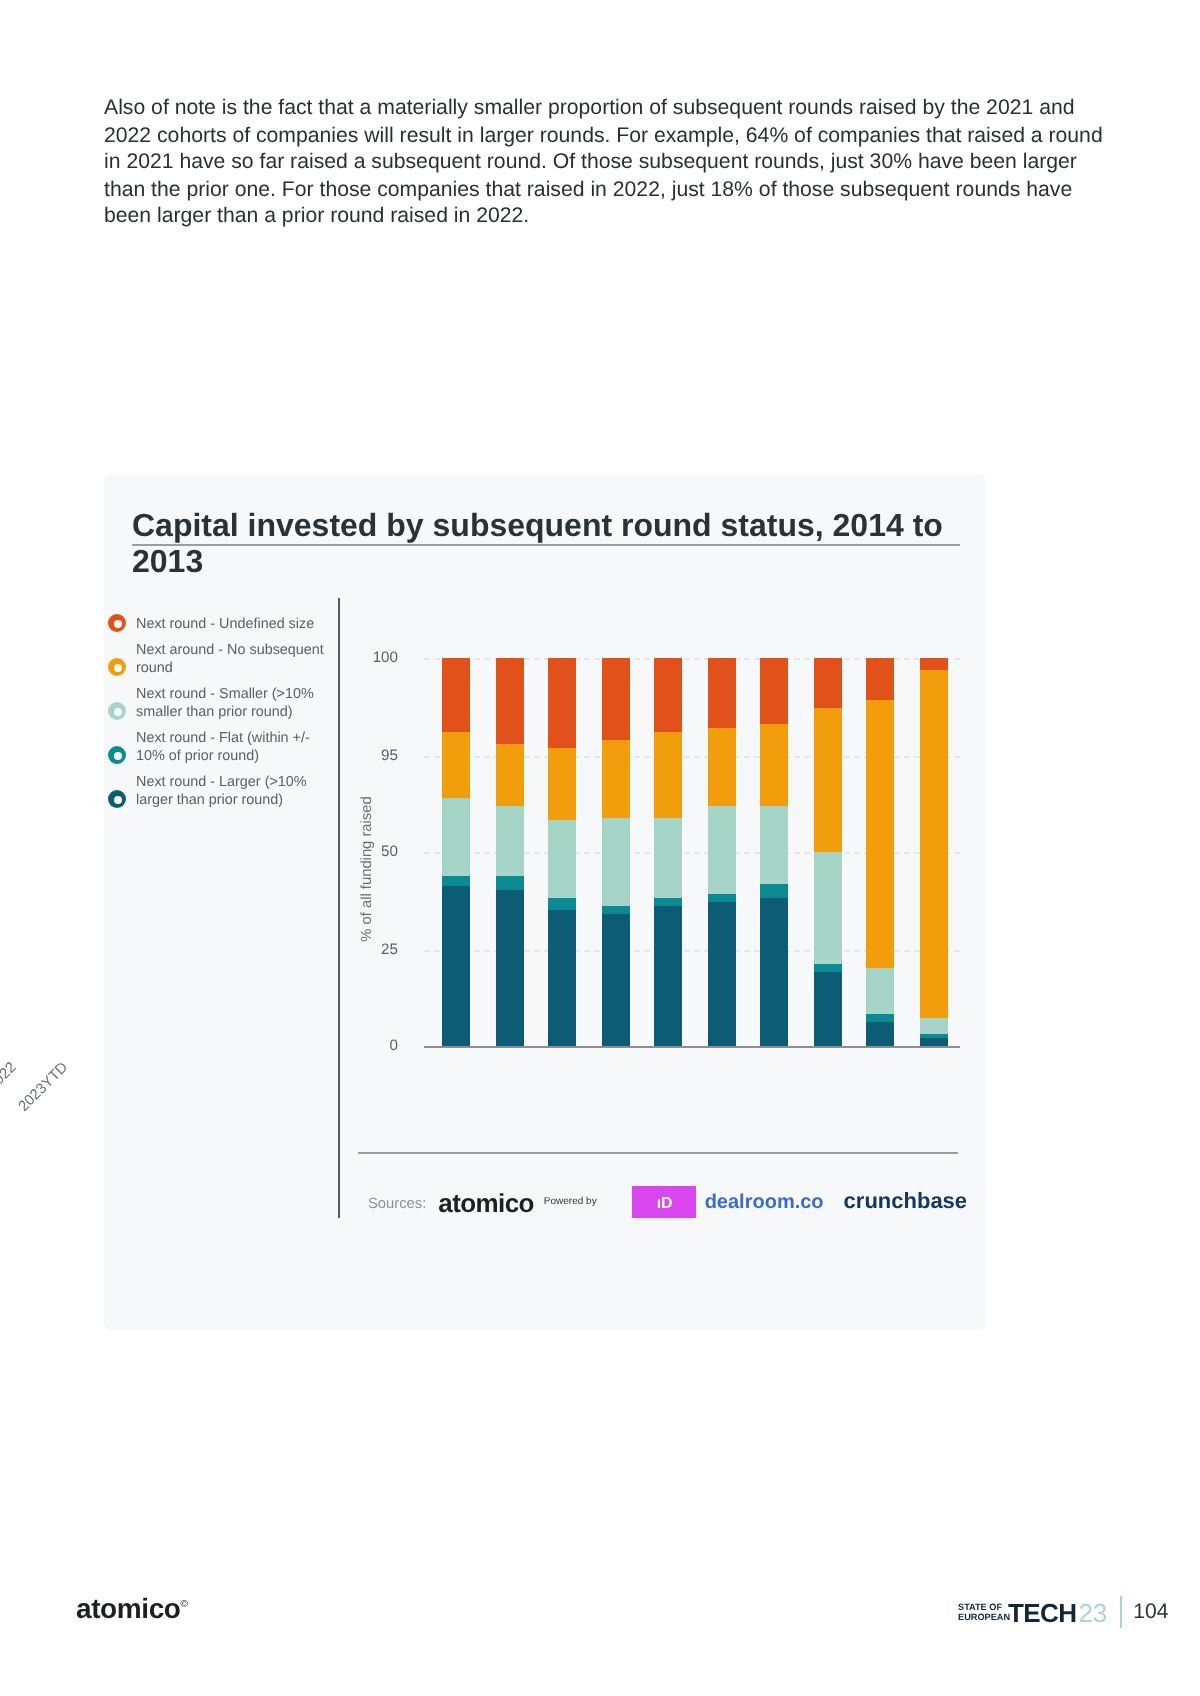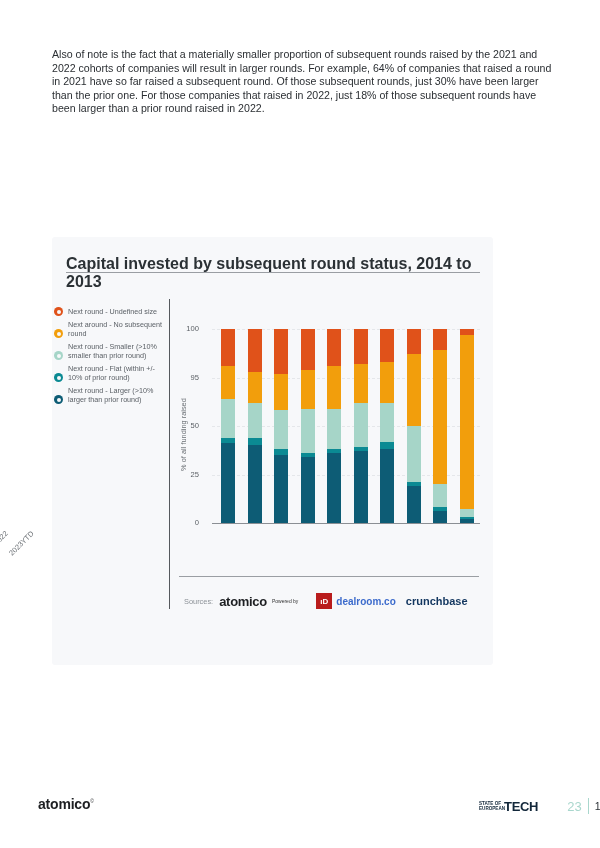--- a/index.html
+++ b/index.html
@@ -28,30 +28,30 @@
   .bar { position: absolute; width: 14px; display: flex; flex-direction: column; }
   .xtick { position: absolute; font-size: 7.4px; color: #6a6f74; transform: rotate(-45deg); transform-origin: right top; white-space: nowrap; text-align: right; }
   .ylabel { position: absolute; font-size: 7.4px; color: #6a6f74; transform: rotate(-90deg); transform-origin: center center; white-space: nowrap; }
 
   .bottom-rule { position: absolute; left: 127px; top: 339px; width: 300px; height: 1px; background: #9a9ea3; }
   .notes { position: absolute; left: 10px; top: 348px; width: 96px; font-size: 7.2px; line-height: 9.6px; color: #8b9096; }
   .sources { position: absolute; left: 132px; top: 356px; display: flex; align-items: center; }
   .sources-label { font-size: 7.4px; color: #8b9096; margin-right: 6px; }
   .logo-atomico-small { font-size: 13px; font-weight: bold; color: #1d1f22; letter-spacing: -0.3px; }
   .powered { font-size: 5px; color: #333; margin-left: 5px; margin-right: 18px; }
-  .dealroom-box { width: 16px; height: 16px; background: #b91c1c; color: #fff; font-size: 8px; font-weight: bold; display: flex; align-items: center; justify-content: center; margin-right: 4px; }
+  .dealroom-box { width: 32px; height: 16px; background: #d946ef; color: #fff; font-size: 8px; font-weight: bold; display: flex; align-items: center; justify-content: center; margin-right: 4px; }
   .dealroom-text { font-size: 10px; font-weight: bold; color: #3c6bcc; margin-right: 10px; }
   .crunchbase { font-size: 11px; font-weight: bold; color: #12365f; }
 
   .footer-logo { position: absolute; left: 38px; top: 796px; font-size: 14px; font-weight: bold; color: #1d1f22; letter-spacing: -0.2px; }
   .footer-logo sup { font-size: 5px; font-weight: normal; }
   .footer-brand { position: absolute; left: 479px; top: 798px; display: flex; align-items: center; }
   .brand-small { font-size: 4.6px; line-height: 5px; font-weight: bold; color: #12273a; margin-right: 1px; }
   .brand-tech { font-size: 13px; font-weight: bold; color: #12273a; letter-spacing: -0.3px; }
-  .brand-year { font-size: 13px; color: #a9d7cd; margin-left: 1px; padding-left: 28px; }
+  .brand-year { font-size: 13px; color: #a9d7cd; margin-left: 1px; }
   .brand-sep { width: 1px; height: 16px; background: #a9d7cd; margin: 0 6px; }
   .page-num { font-size: 10.5px; color: #2b3135; }
 </style>
 </head>
 <body>
 
 <div class="body-text">
   <p>Also of note is the fact that a materially smaller proportion of subsequent rounds raised by the 2021 and 2022 cohorts of companies will result in larger rounds. For example, 64% of companies that raised a round in 2021 have so far raised a subsequent round. Of those subsequent rounds, just 30% have been larger than the prior one. For those companies that raised in 2022, just 18% of those subsequent rounds have been larger than a prior round raised in 2022.</p>
 </div>
 

